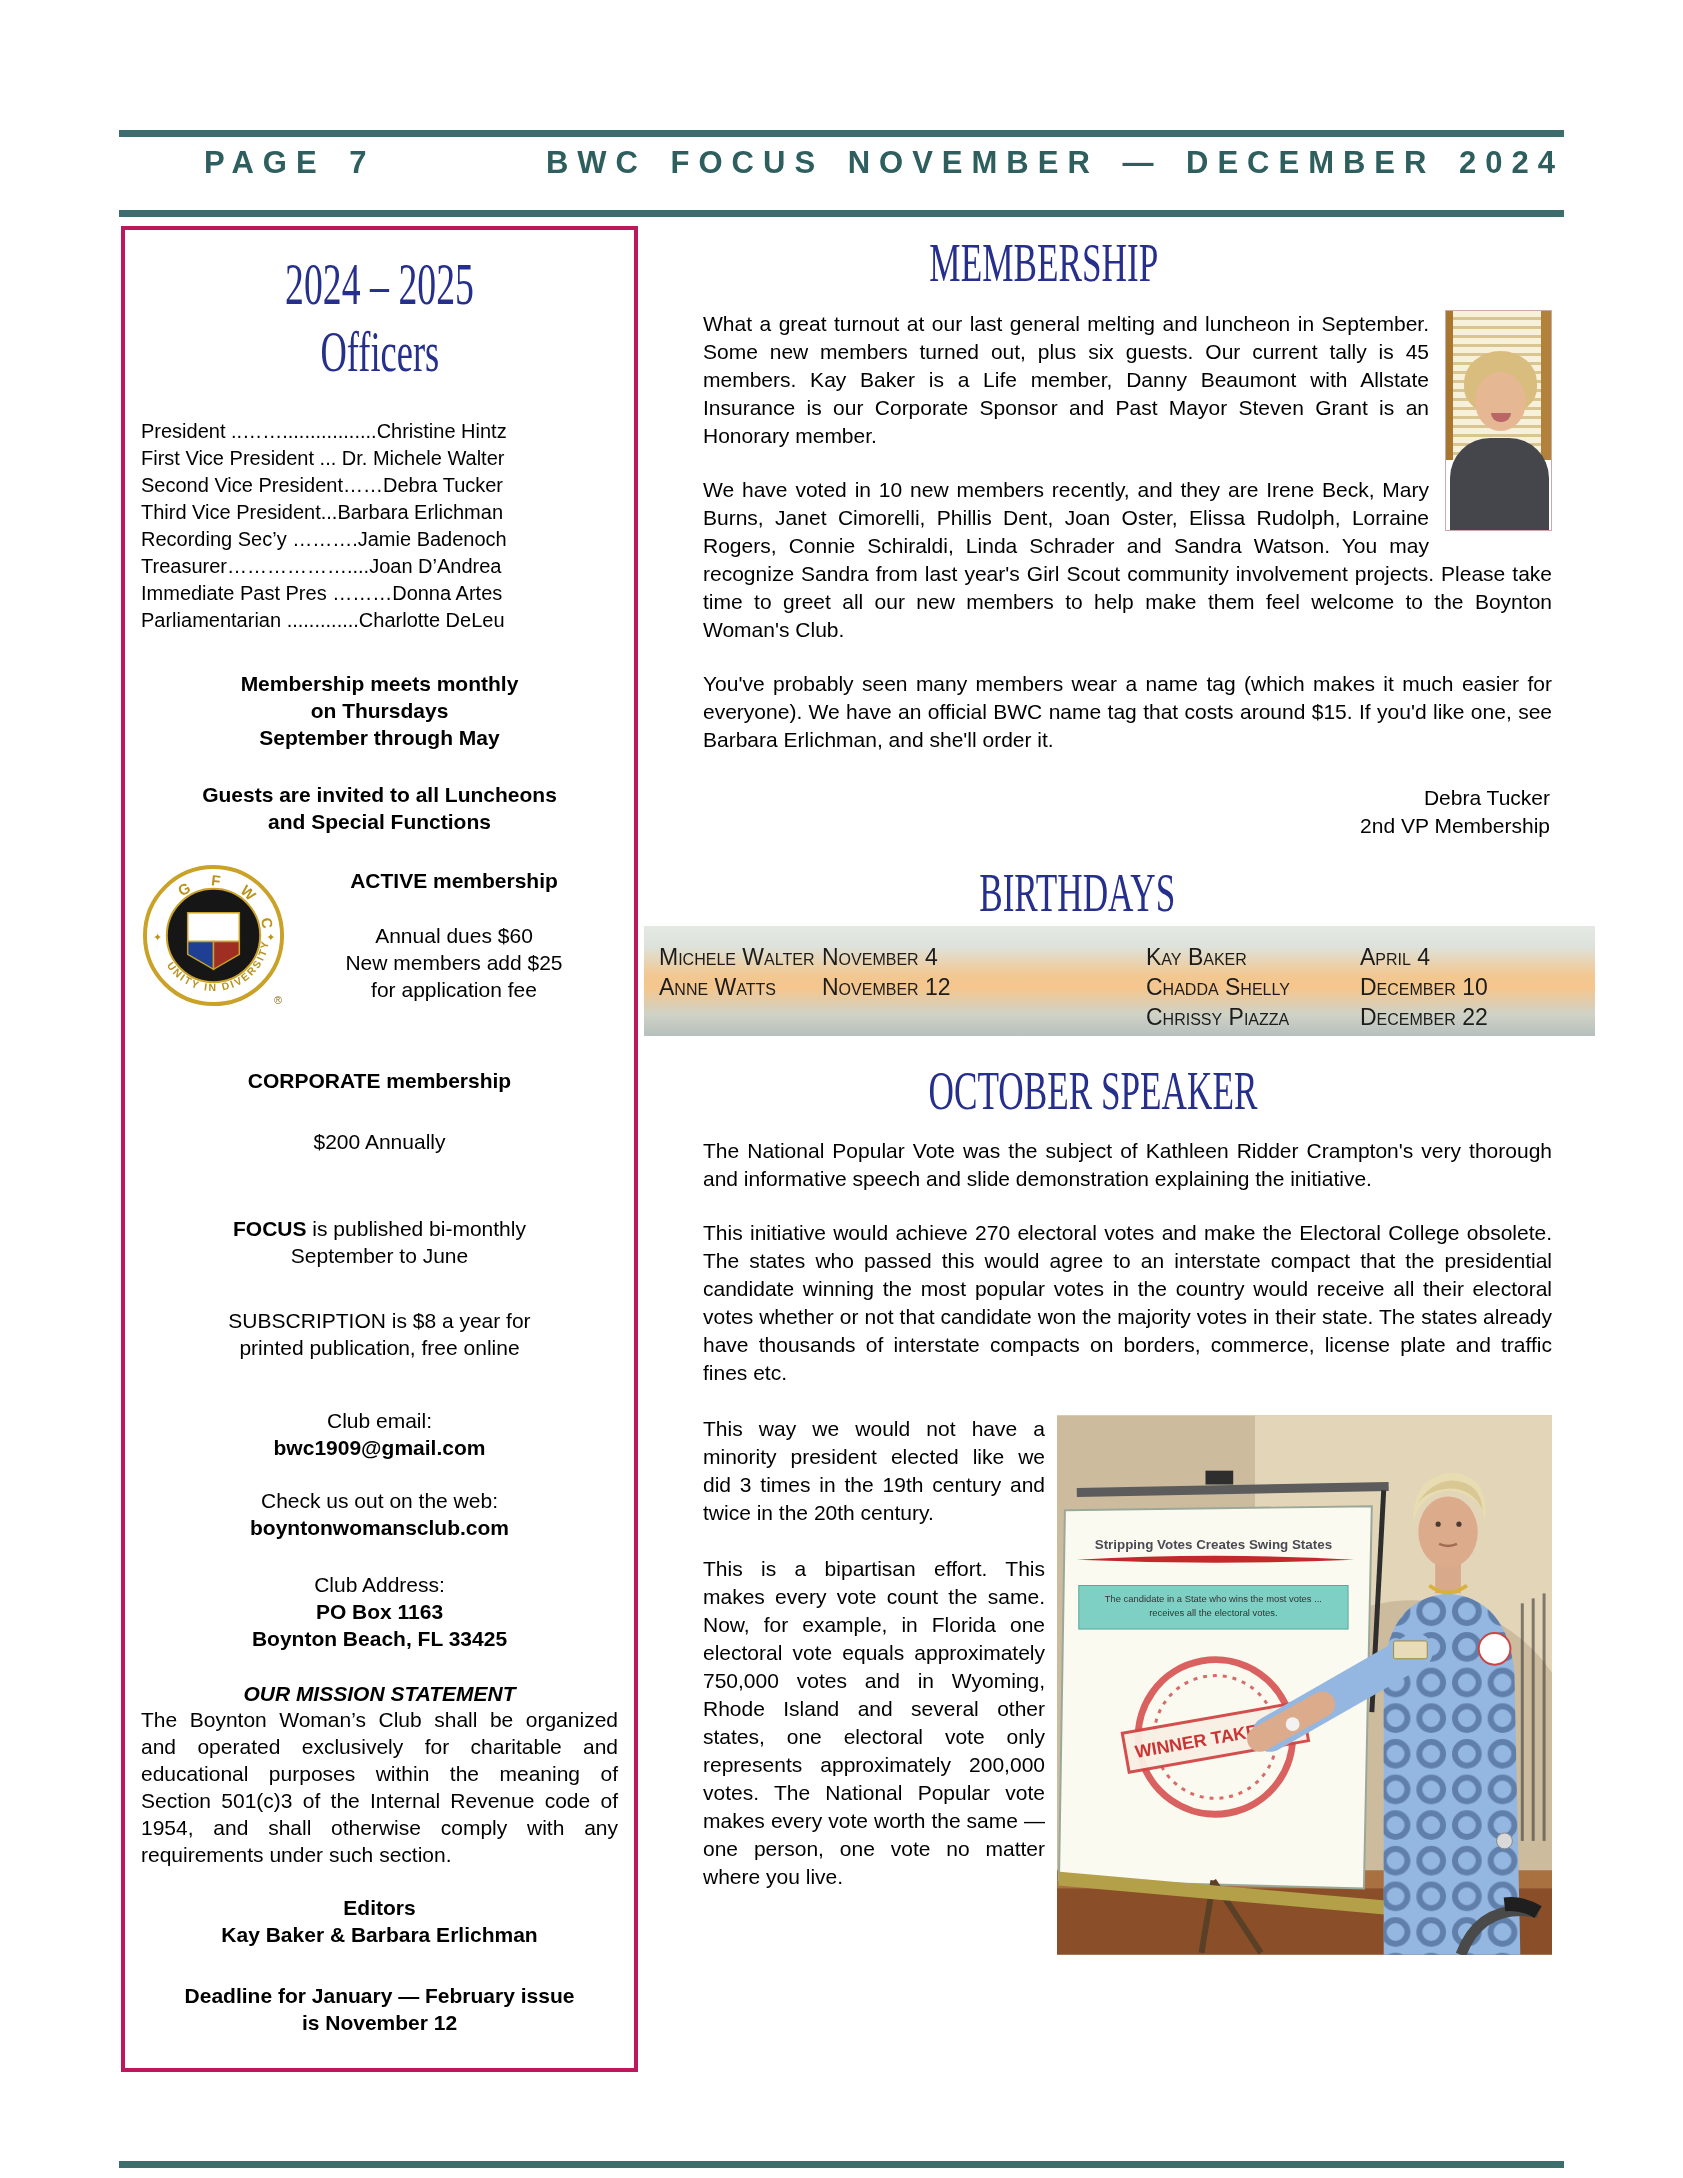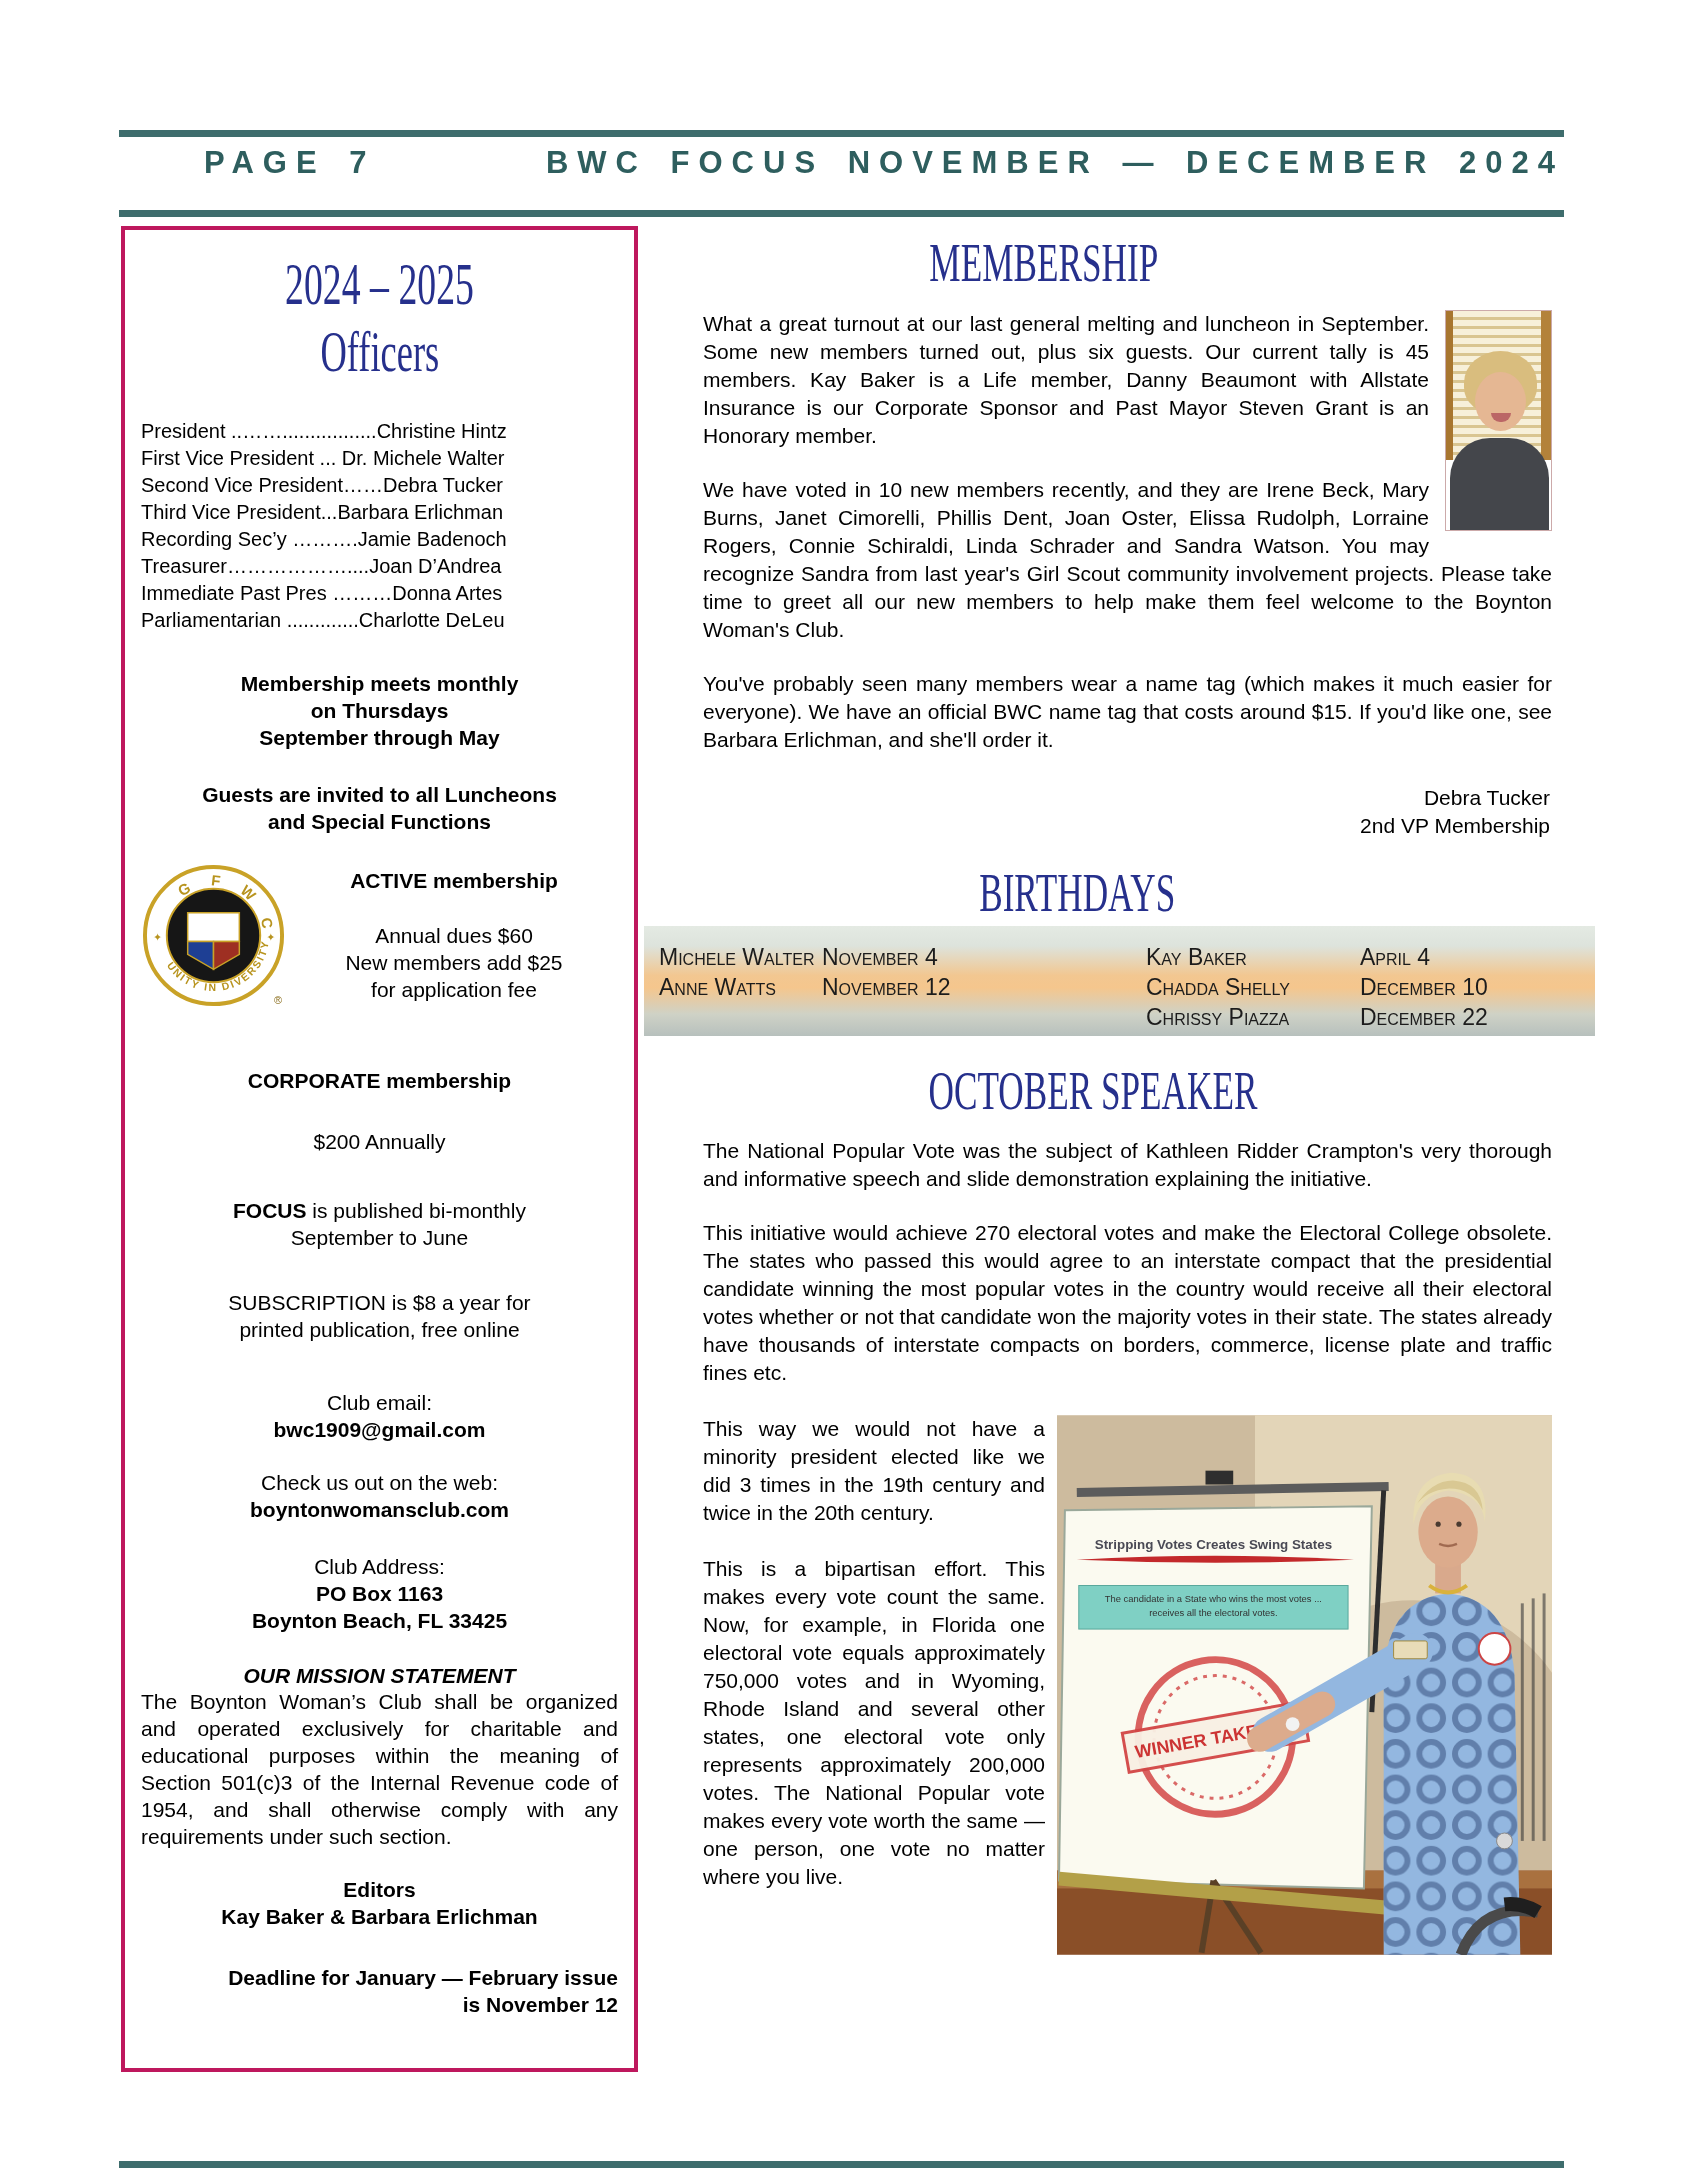--- a/index.html
+++ b/index.html
@@ -30,29 +30,29 @@
   .sb-bold{font-weight:bold;}
   .sb-center{text-align:center;font-size:21px;line-height:27px;}
   .mt-meet{margin-top:36px;font-weight:bold;}
   .mt-guest{margin-top:30px;font-weight:bold;}
   .active-row{margin-top:28px;display:flex;align-items:flex-start;}
   .gfwc{width:149px;height:149px;flex:0 0 149px;}
   .active-col{flex:1;text-align:center;font-size:21px;line-height:27px;padding-top:4px;}
   .active-col .hd{font-weight:bold;margin-bottom:28px;}
   .corp{margin-top:55px;font-weight:bold;}
   .corpfee{margin-top:34px;}
-  .focusline{margin-top:42px;}
+  .focusline{margin-top:60px;}
   .subs{margin-top:38px;}
   .emailblk{margin-top:46px;}
   .webblk{margin-top:26px;}
   .addrblk{margin-top:30px;}
   .missionhd{margin-top:30px;font-weight:bold;text-align:center;font-size:21px;font-style:italic;}
   .missionbody{font-size:21px;line-height:27px;text-align:justify;}
   .editors{margin-top:26px;font-weight:bold;}
-  .deadline{margin-top:34px;font-weight:bold;font-size:21px;text-align:right;}
+  .deadline{margin-top:34px;font-weight:bold;font-size:21px;}
 
   
   .rcol{position:absolute;left:703px;top:234px;width:849px;}
   .h-mem{font-size:55px;transform:translateX(-84px);}
   .h-bday{font-size:55px;transform:translateX(-50px);margin-top:24px;}
   .h-spk{font-size:55px;transform:translateX(-35px);margin-top:26px;}
   .body-just{font-size:21px;line-height:28px;text-align:justify;}
   .para{margin-top:26px;}
   .para.first{margin-top:18px;}
   .member-photo{float:right;width:107px;height:221px;margin-left:16px;margin-bottom:6px;

